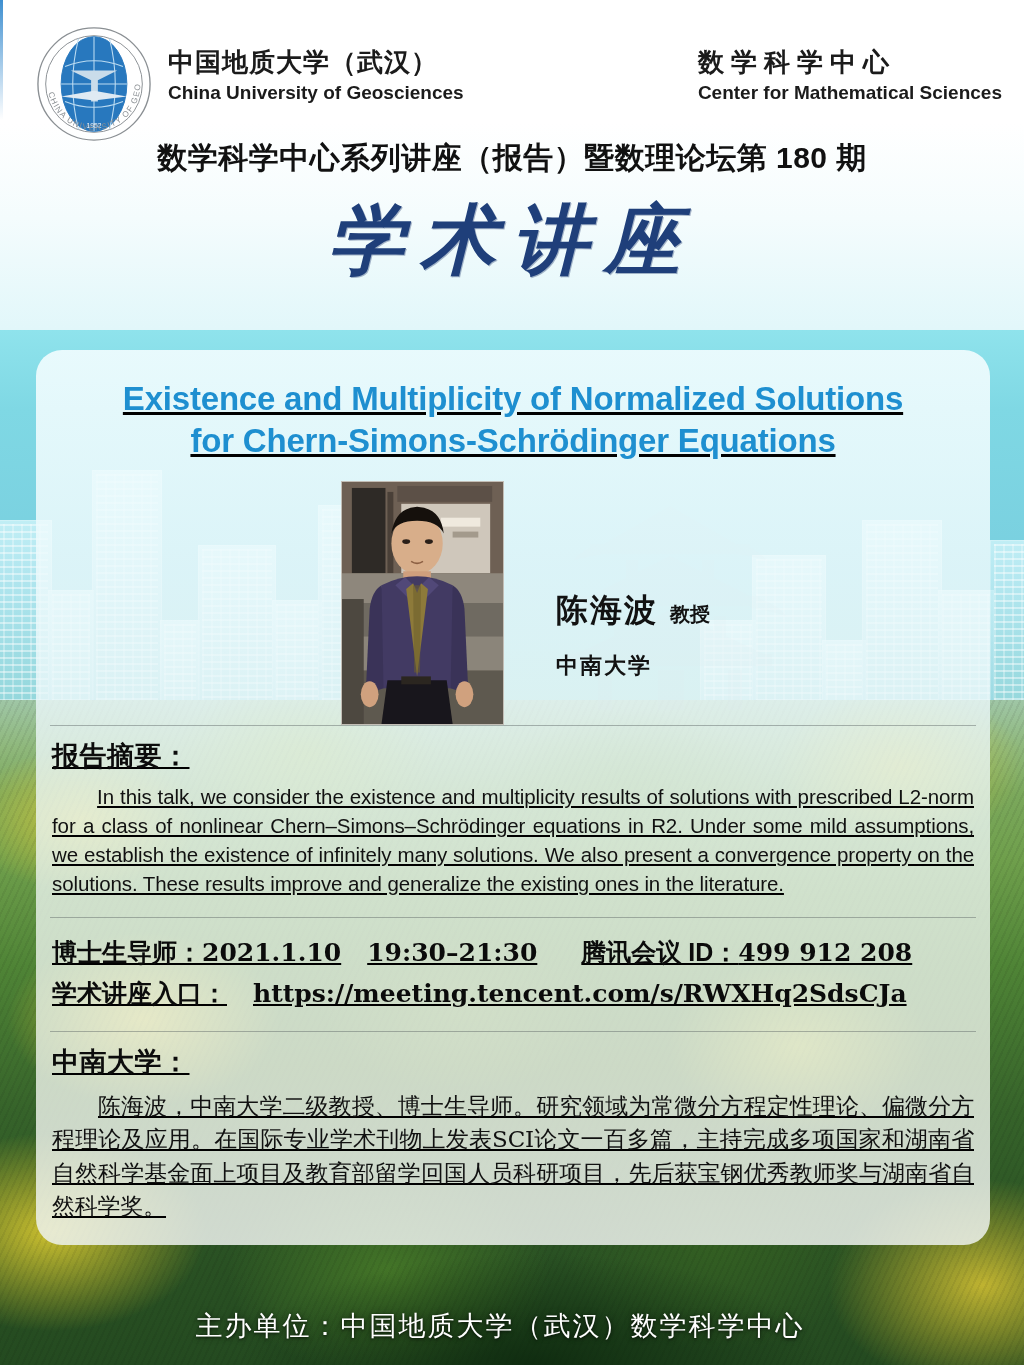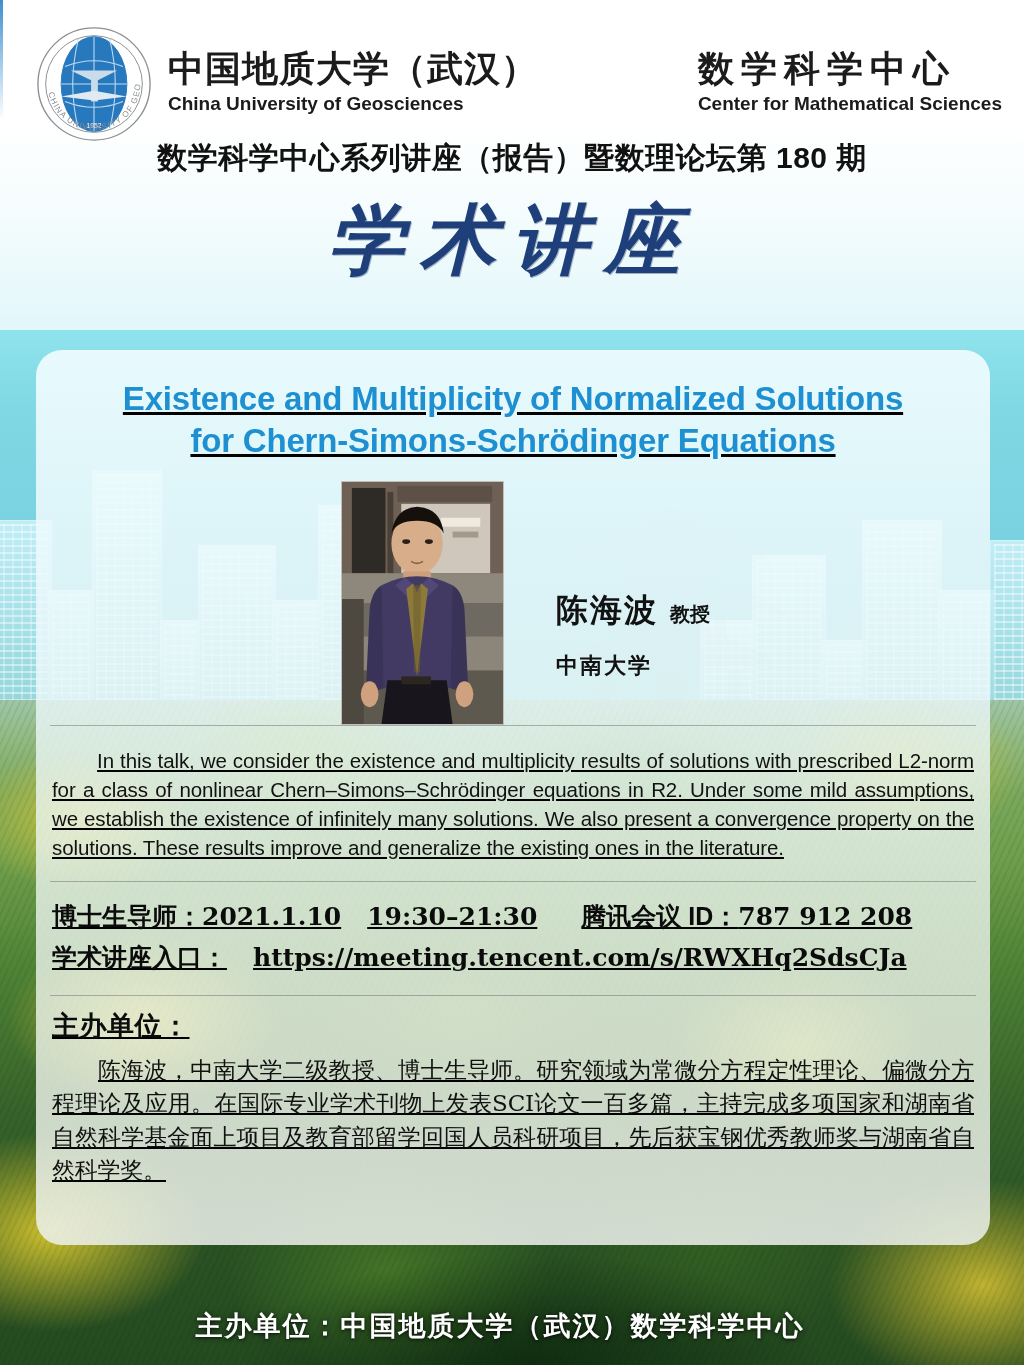--- a/index.html
+++ b/index.html
@@ -97,21 +97,21 @@
   }
 
   
   .header {
     position:absolute; left:0; top:0; width:1024px; height:120px;
   }
   .logo { position:absolute; left:36px; top:26px; width:116px; height:116px; }
   .org-left { position:absolute; left:168px; top:48px; }
   .org-right{ position:absolute; right:22px; top:48px; text-align:left; }
   .org-cn {
-    font-size:36px; font-weight:bold; color:#1b1b1b;
+    font-size:26px; font-weight:bold; color:#1b1b1b;
     letter-spacing:1px; line-height:1.15;
   }
   .org-right .org-cn { letter-spacing:7px; }
   .org-en {
     font-size:19px; font-weight:bold; color:#1b1b1b;
     letter-spacing:0px; margin-top:4px;
   }
 
   
   .series {
@@ -227,21 +227,21 @@
     text-indent:2em;
     letter-spacing:-0.2px;
   }
 
   
   .footer {
     position:absolute; left:0; right:0; bottom:18px;
     text-align:center; padding-right:24px;
   }
   .foot-line {
-    font-size:27px; font-weight:bold; color:#ffffff;
+    font-size:27px; font-weight:normal; color:#ffffff;
     letter-spacing:2px; line-height:1.52;
     text-shadow:0 1px 3px rgba(0,0,0,.65), 0 0 7px rgba(0,0,0,.45);
   }
   .foot-line.second { padding-left:120px; }
 </style>
 </head>
 <body>
 
 <div id="poster">
 
@@ -373,38 +373,39 @@
         <div>
           <span class="spk-name">陈海波</span><span class="spk-title">教授</span>
         </div>
         <div class="spk-affil">中南大学</div>
       </div>
     </div>
 
     <div class="divider"></div>
 
     <div class="abstract-wrap">
+      <div class="sec-head">报告摘要：</div>
       <div class="abstract">In this talk, we consider the existence and multiplicity results of solutions with prescribed L2-norm for a class of nonlinear Chern–Simons–Schrödinger equations in R2. Under some mild assumptions, we establish the existence of infinitely many solutions. We also present a convergence property on the solutions. These results improve and generalize the existing ones in the literature.</div>
     </div>
 
     <div class="divider" style="margin-top:18px;"></div>
 
     <div class="meeting-wrap">
       <div class="mline">
-        <span class="mlabel">博士生导师：</span><span>2021.1.10</span><span class="gap-s"></span><span>19:30–21:30</span><span class="gap-m"></span><span class="mlabel">腾讯会议 ID：</span><span>787 912 208</span>
+        <span class="mlabel">博士生导师：</span><span>2021.1.10</span><span class="gap-s"></span><span>19:30–21:30</span><span class="gap-m"></span><span class="mlabel">腾讯会议 ID：</span><span>499 912 208</span>
       </div>
       <div class="mline">
         <span class="mlabel">学术讲座入口：</span><span class="gap-s"></span><a href="#" style="color:#0b0b0b;text-decoration:none;">https://meeting.tencent.com/s/RWXHq2SdsCJa</a>
       </div>
     </div>
 
     <div class="divider" style="margin-top:10px;"></div>
 
     <div class="bio-wrap">
-      <div class="sec-head">主办单位：</div>
+      <div class="sec-head">中南大学：</div>
       <div class="bio">陈海波，中南大学二级教授、博士生导师。研究领域为常微分方程定性理论、偏微分方程理论及应用。在国际专业学术刊物上发表SCI论文一百多篇，主持完成多项国家和湖南省自然科学基金面上项目及教育部留学回国人员科研项目，先后获宝钢优秀教师奖与湖南省自然科学奖。</div>
     </div>
 
   </div>
 
   <div class="footer">
     <div class="foot-line">主办单位：中国地质大学（武汉）数学科学中心</div>
   </div>
 
 </div>

